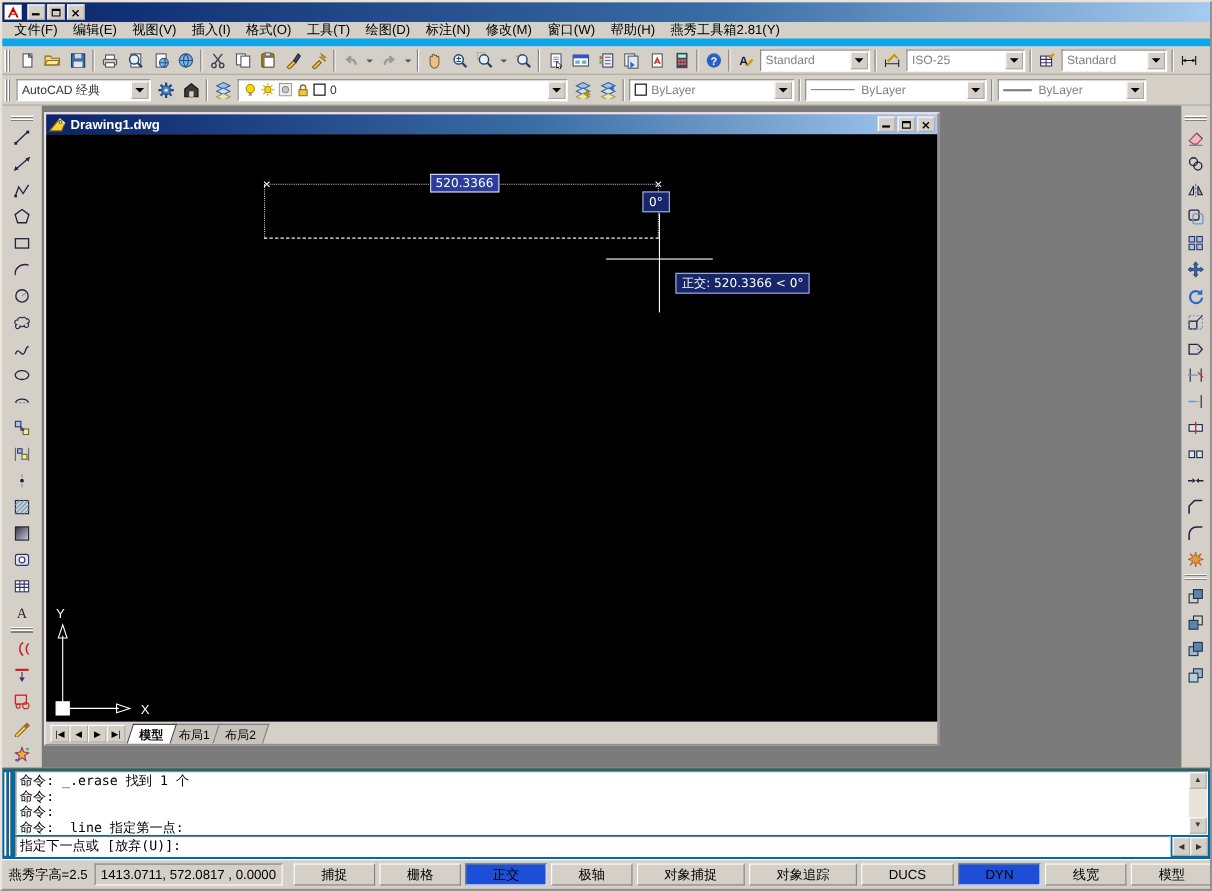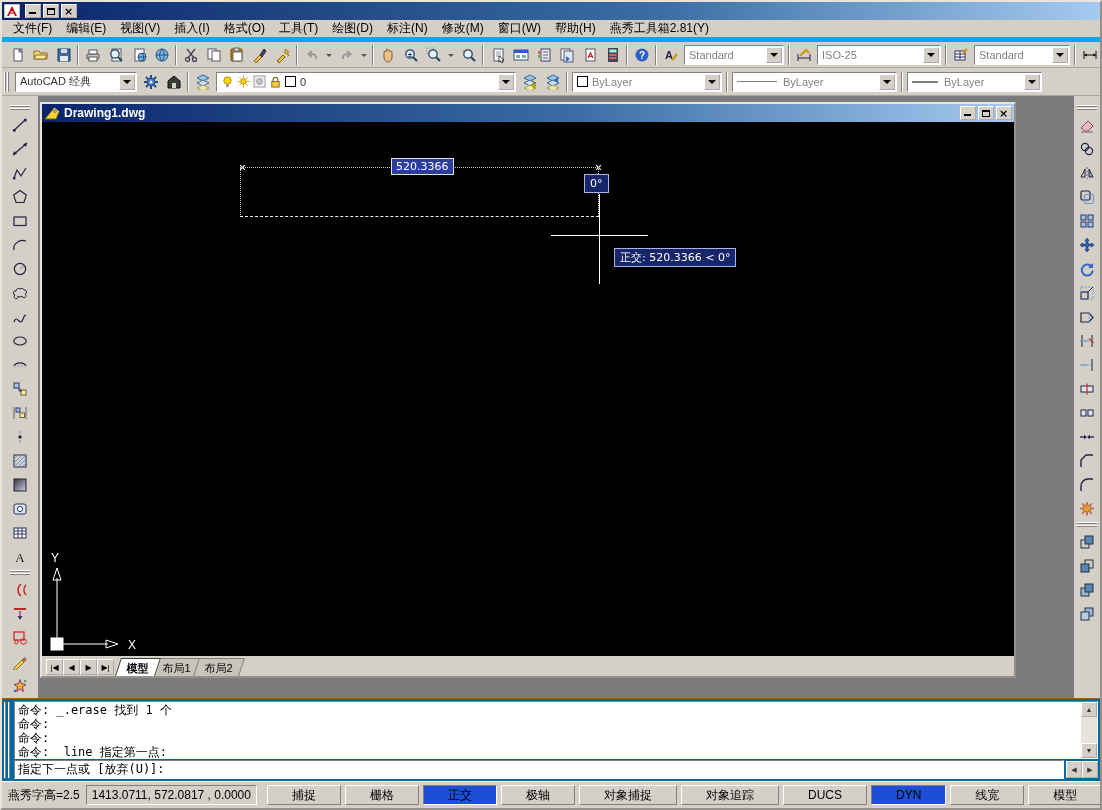--- a/index.html
+++ b/index.html
@@ -12,21 +12,21 @@
             display:flex;align-items:center;padding:0 2px;flex:0 0 auto;}
   .titlebar .ticon{width:16px;height:14px;margin-right:3px;}
   .titlebar .ttext{color:#fff;font-weight:bold;font-size:12px;flex:1;}
   .winbtn{width:16px;height:14px;background:#d4d0c8;border:1px outset #fff;
           margin-left:2px;position:relative;display:inline-block;}
   .winbtn .g-min{position:absolute;left:3px;bottom:3px;width:7px;height:2px;background:#000;}
   .winbtn .g-max{position:absolute;left:3px;top:3px;width:8px;height:7px;border:1px solid #000;border-top-width:2px;}
   .winbtn .g-close{position:absolute;left:2px;top:1px;font-size:11px;font-weight:bold;line-height:11px;font-family:"DejaVu Sans",sans-serif;}
   
   .menubar{height:22px;display:flex;align-items:center;padding:0 4px;flex:0 0 auto;
-           border-bottom:5px solid #0ea5e9;}
+           border-bottom:7px solid #0ea5e9;}
   .menu-item{padding:3px 7px;white-space:nowrap;}
   
   .tbrow{display:flex;align-items:center;flex:0 0 auto;padding:1px 0;}
   .tb1{height:26px;border-bottom:1px solid #aca899;}
   .tb2{height:28px;border-bottom:1px solid #aca899;}
   .vgrip{width:7px;height:20px;margin:0 2px;
          background:linear-gradient(90deg,#fff 0 1px,#808080 1px 2px,transparent 2px 3px,#fff 3px 4px,#808080 4px 5px,transparent 5px);}
   .tbtn{width:23px;height:22px;display:flex;align-items:center;justify-content:center;flex:0 0 auto;}
   .tbtn.narrow{width:12px;}
   .tsep{width:2px;height:20px;border-left:1px solid #808080;border-right:1px solid #fff;margin:0 2px;flex:0 0 auto;}
@@ -43,21 +43,21 @@
   .lwline{width:26px;height:2px;background:#808080;margin-right:6px;flex:0 0 auto;}
   
   .mainrow{flex:1 1 auto;display:flex;min-height:0;}
   .vtb{width:36px;flex:0 0 auto;display:flex;flex-direction:column;align-items:center;padding-top:8px;}
   .vtb.right{width:26px;}
   .vtb .tbtn{width:22px;height:22px;margin:1px 0;}
   .vtb .hgrip{width:20px;height:7px;margin:1px 0;
      background:linear-gradient(#fff 0 1px,#808080 1px 2px,transparent 2px 3px,#fff 3px 4px,#808080 4px 5px,transparent 5px);}
   .mdi{flex:1 1 auto;background:#7b7b7b;position:relative;min-width:0;}
   
-  .docwin{position:absolute;left:2px;top:6px;width:976px;height:576px;
+  .docwin{position:absolute;left:2px;top:6px;width:814px;height:576px;
           border:2px outset #e8e4dc;background:#f0abfc;display:flex;flex-direction:column;}
   .doctitle{height:18px;background:linear-gradient(90deg,#0a246a,#3a6ea5 55%,#a6caf0);
             display:flex;align-items:center;padding:0 2px;flex:0 0 auto;}
   .doctitle .dticon{width:16px;height:14px;margin-right:4px;}
   .doctitle .dttext{color:#fff;font-weight:bold;font-size:12px;flex:1;}
   .canvas{flex:1 1 auto;background:#000;position:relative;overflow:hidden;}
   
   .dot-h{position:absolute;border-top:1px dotted #c8c8c8;height:0;}
   .dot-v{position:absolute;border-left:1px dotted #c8c8c8;width:0;}
   .dash-h{position:absolute;border-top:1px dashed #f0f0f0;height:0;}
@@ -427,21 +427,21 @@
     <span class="tbtn">
         <span id="ico-dimstyle">
           <svg viewBox="0 0 16 16" width="16" height="16">
             <line x1="2" y1="11" x2="14" y2="11" stroke="#224"></line>
             <line x1="2" y1="7" x2="2" y2="14" stroke="#224"></line>
             <line x1="14" y1="7" x2="14" y2="14" stroke="#224"></line>
             <path d="M4 9l6-6 3 3" fill="none" stroke="#c90" stroke-width="2"></path>
           </svg>
         </span>
       </span>
-    <span class="combo" style="width:124px">
+    <span class="combo" style="width:108px">
       <span class="cval">ISO-25</span>
       <span class="cb-arrow"></span>
     </span>
     <span class="tsep"></span>
     <span class="tbtn">
         <span id="ico-tablestyle">
           <svg viewBox="0 0 16 16" width="16" height="16">
             <rect x="2" y="4" width="10" height="9" fill="#fff" stroke="#336"></rect>
             <line x1="2" y1="7" x2="12" y2="7" stroke="#336"></line>
             <line x1="2" y1="10" x2="12" y2="10" stroke="#336"></line>

